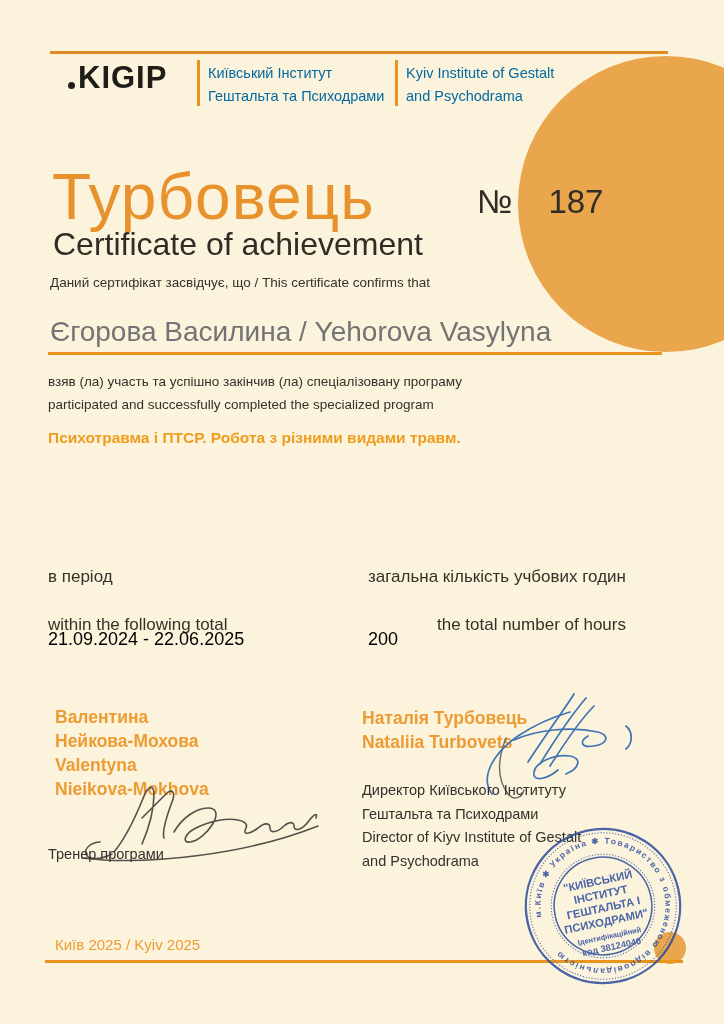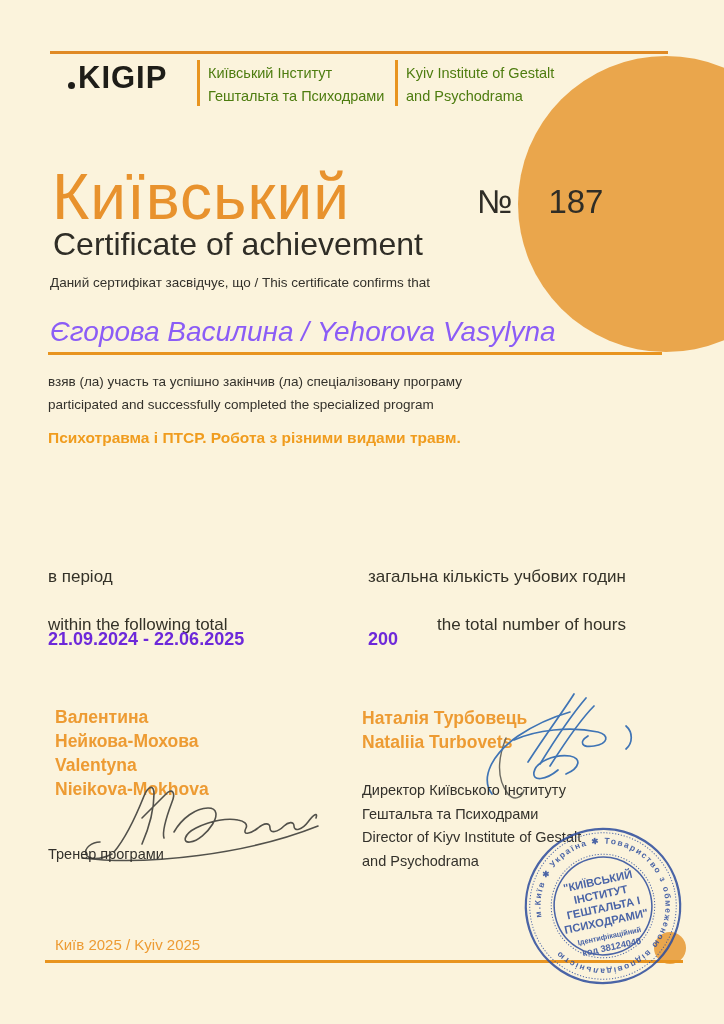--- a/index.html
+++ b/index.html
@@ -15,34 +15,34 @@
   .top-line    { left:50px; top:51px;  width:618px; height:2.5px; background:#E08A25; }
   .big-circle  { left:518px; top:56px; width:296px; height:296px; border-radius:50%; background:#EAA64C; }
   .small-circle{ left:654px; top:932px; width:32px; height:32px; border-radius:50%; background:#EAA64C; }
   .bottom-line { left:45px; top:960px; width:638px; height:3px; background:#E8941F; }
   .name-underline { left:48px; top:352px; width:614px; height:2.5px; background:#E8941F; }
   .vbar { top:60px; width:3px; height:46px; background:#E8941F; }
 
   
   .logo { left:62px; top:60px; font-size:31px; font-weight:900; letter-spacing:1px; color:#1E1D18;margin-left:16px; }
   .logo-dot { position:absolute; left:-10px; bottom:7px; width:7px; height:7px; border-radius:50%; background:#1E1D18; }
-  .inst { top:62px; font-size:14.5px; line-height:23px; color:#4d7c0f; }
+  .inst { top:62px; font-size:14.5px; line-height:23px; color:#0369a1; }
 
   
   .heading-uk { left:52px; top:160px; font-size:64px; color:#E8922D; letter-spacing:1px; }
   .numrow { left:477px; top:183px; font-size:33px; color:#2F2D26; display:flex; gap:36px; }
   .heading-en { left:53px; top:226px; font-size:32px; color:#2F2D26; }
   .confirm { left:50px; top:275px; font-size:13.5px; color:#33312B; }
 
-  .recipient { left:50px; top:316px; font-size:28px; color:#8b5cf6;font-style:italic; }
+  .recipient { left:50px; top:316px; font-size:28px; color:#737373; }
   .participation { left:48px; top:371px; font-size:13.5px; line-height:22.5px; color:#33312B; }
   .program { left:48px; top:427px; font-size:15.5px; font-weight:bold; line-height:22.5px; color:#F09C1E; }
 
   .col-label { top:565px; font-size:17px; line-height:24px; color:#343228; }
-  .col-value { top:629px; font-size:18px; font-weight:bold; color:#6d28d9; }
+  .col-value { top:629px; font-size:18px; font-weight:normal; color:#000000; }
 
   .signer-name { font-size:17.5px; font-weight:bold; line-height:24px; color:#ED9B33; }
   .role { font-size:14.5px; line-height:23.5px; color:#33312B; }
 
   .stamp-wrap { left:520px; top:823px; width:166px; height:166px; transform:rotate(-12deg); opacity:.86; }
   .stamp-main { font-size:11.5px; font-weight:bold; fill:#2E4D9E; text-anchor:middle;
                 font-family:"Liberation Sans", sans-serif; }
   .stamp-id1  { font-size:7.6px; font-weight:bold; fill:#2E4D9E; text-anchor:middle;
                 font-family:"Liberation Sans", sans-serif; }
   .stamp-id2  { font-size:9.5px; font-weight:bold; fill:#2E4D9E; text-anchor:middle;
@@ -63,21 +63,21 @@
     <span class="logo-dot"></span>
     <span>KIGIP</span>
   </div>
   <div class="abs vbar" style="left:197px;"></div>
   <div class="abs inst preline" style="left:208px;">Київський Інститут
 Гештальта та Психодрами</div>
   <div class="abs vbar" style="left:395px;"></div>
   <div class="abs inst preline" style="left:406px;">Kyiv Institute of Gestalt
 and Psychodrama</div>
 
-  <div class="abs heading-uk">Київський</div>
+  <div class="abs heading-uk">Турбовець</div>
   <div class="abs numrow">
     <span>№</span>
     <span>187</span>
   </div>
   <div class="abs heading-en">Certificate of achievement</div>
   <div class="abs confirm">Даний сертифікат засвідчує, що / This certificate confirms that</div>
 
   <div class="abs recipient">Єгорова Василина / Yehorova Vasylyna</div>
   <div class="abs name-underline"></div>
 

